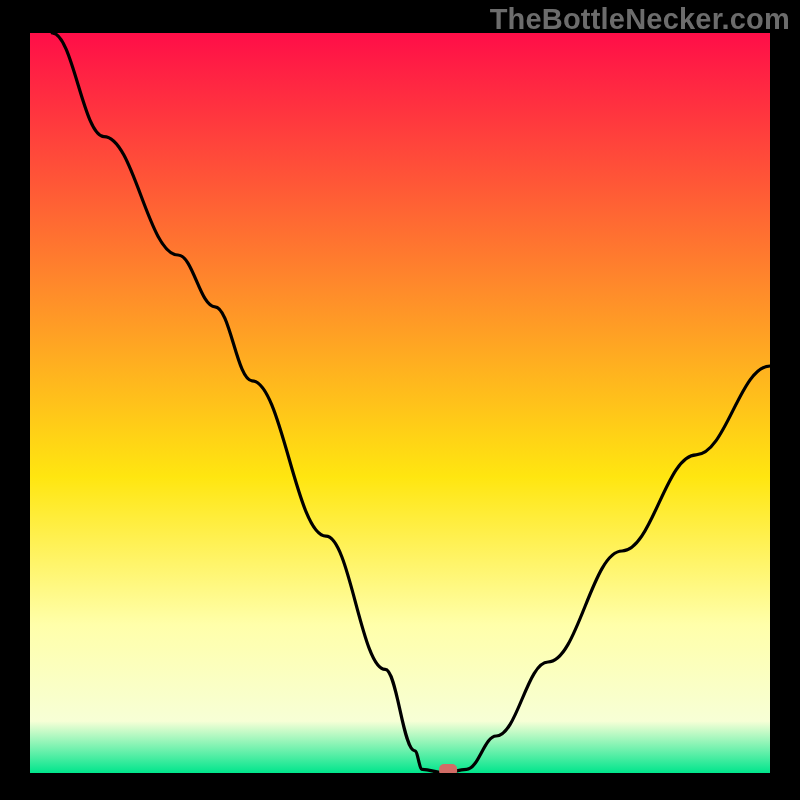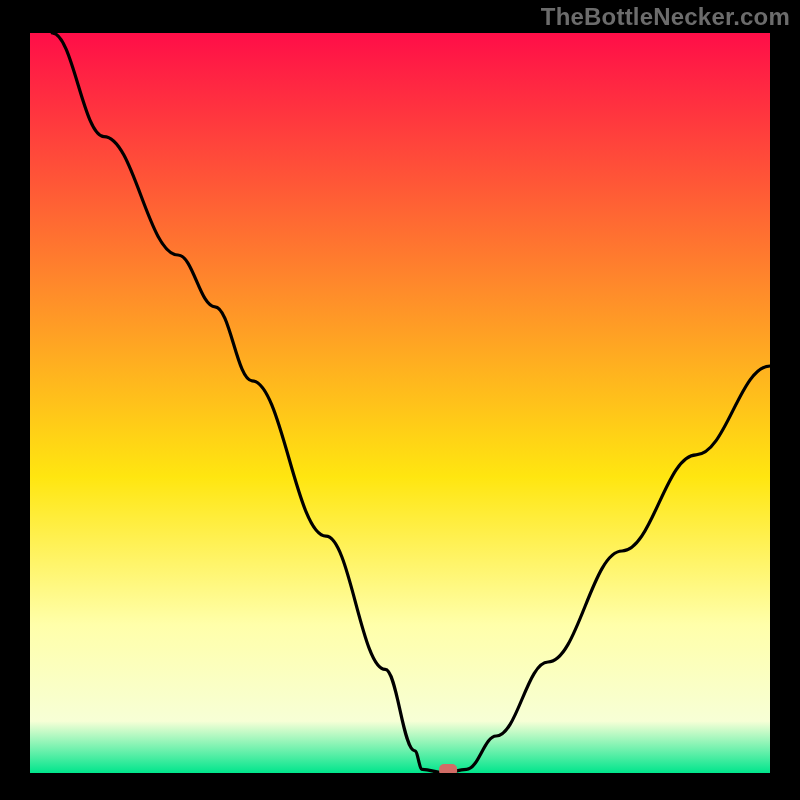--- a/index.html
+++ b/index.html
@@ -17,21 +17,21 @@
     width: 800px;
     height: 800px;
     background: #000;
   }
   .watermark {
     position: absolute;
     top: 3px;
     right: 10px;
     color: #6c6c6c;
     font-family: Arial, Helvetica, sans-serif;
-    font-size: 24px;
+    font-size: 29px;
     font-weight: 600;
     letter-spacing: 0.2px;
     z-index: 20;
   }
   .plot {
     position: absolute;
     left: 30px;
     top: 33px;
     width: 740px;
     height: 740px;

